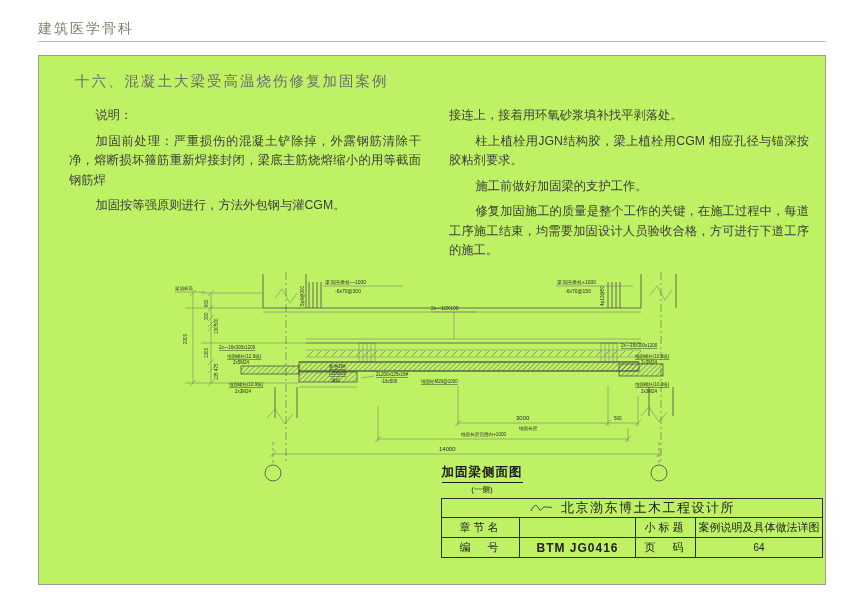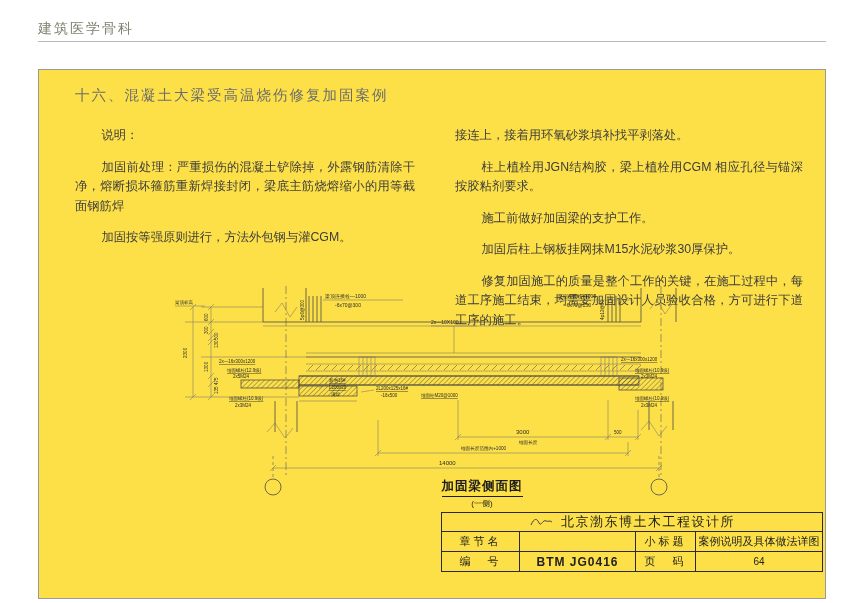--- a/index.html
+++ b/index.html
@@ -7,33 +7,33 @@
     width:863px;height:603px;background:#ffffff;position:relative;
     font-family:"Liberation Sans", sans-serif;color:#3a3a3a;overflow:hidden;
   }
   .book-header{
     position:absolute;left:38px;top:20px;font-size:14px;letter-spacing:2px;color:#80806e;
   }
   .header-rule{
     position:absolute;left:38px;top:41px;width:788px;height:1px;background:#b8b8b8;
   }
   .sheet{
-    position:absolute;left:38px;top:69px;width:786px;height:528px;
-    border:1px solid #9a9a9a;background:#fde047;
+    position:absolute;left:38px;top:55px;width:786px;height:528px;
+    border:1px solid #9a9a9a;background:#bef264;
   }
   .section-title{
     position:absolute;left:36px;top:16px;font-size:14.5px;letter-spacing:2px;color:#6d6d6d;
   }
   .col{
     position:absolute;top:44px;font-size:12.3px;line-height:19.5px;
     text-align:justify;color:#3c3c3c;
   }
   .col-left{left:24px;width:364px;}
   .col-right{left:404px;width:372px;}
-  .col p{margin:12px;text-indent:2.15em;}
+  .col p{margin:6px;text-indent:2.15em;}
   .col p.no-indent{text-indent:0;}
   .notes-label{margin:0;text-indent:2.15em;}
   .drawing-wrap{position:absolute;left:132px;top:210px;width:560px;height:245px;}
   svg{display:block;}
   .sv-line{stroke:#4a4a4a;stroke-width:0.8;fill:none;}
   .sv-thin{stroke:#6f6f6f;stroke-width:0.5;fill:none;}
   .sv-dash{stroke:#5a5a5a;stroke-width:0.6;fill:none;stroke-dasharray:8 3 2 3;}
   .sv-dot{stroke:#5a5a5a;stroke-width:0.6;fill:none;stroke-dasharray:3 3;}
   .sv-hatch{stroke:#3f3f3f;stroke-width:0.7;}
   .ann{font-size:5px;fill:#2c2c2c;}
@@ -81,21 +81,20 @@
   <div class="col col-left">
     <p class="notes-label">说明：</p>
     <p>加固前处理：严重损伤的混凝土铲除掉，外露钢筋清除干净，熔断损坏箍筋重新焊接封闭，梁底主筋烧熔缩小的用等截面钢筋焊</p>
     <p>加固按等强原则进行，方法外包钢与灌CGM。</p>
   </div>
 
   <div class="col col-right">
     <p class="no-indent">接连上，接着用环氧砂浆填补找平剥落处。</p>
     <p>柱上植栓用JGN结构胶，梁上植栓用CGM  相应孔径与锚深按胶粘剂要求。</p>
     <p>施工前做好加固梁的支护工作。</p>
-    <p>加固后柱上钢板挂网抹M15水泥砂浆30厚保护。</p>
     <p>修复加固施工的质量是整个工作的关键，在施工过程中，每道工序施工结束，均需要加固设计人员验收合格，方可进行下道工序的施工。</p>
   </div>
 
   <div class="drawing-wrap">
     <svg width="560" height="245" viewBox="0 0 560 245">
       <defs>
         <pattern id="hatch" width="3.5" height="3.5" patternUnits="userSpaceOnUse" patternTransform="rotate(45)">
           <line x1="0" y1="0" x2="0" y2="3.5" stroke="#4a4a4a" stroke-width="0.8"></line>
         </pattern>
         <pattern id="weld" width="8" height="7" patternUnits="userSpaceOnUse">

